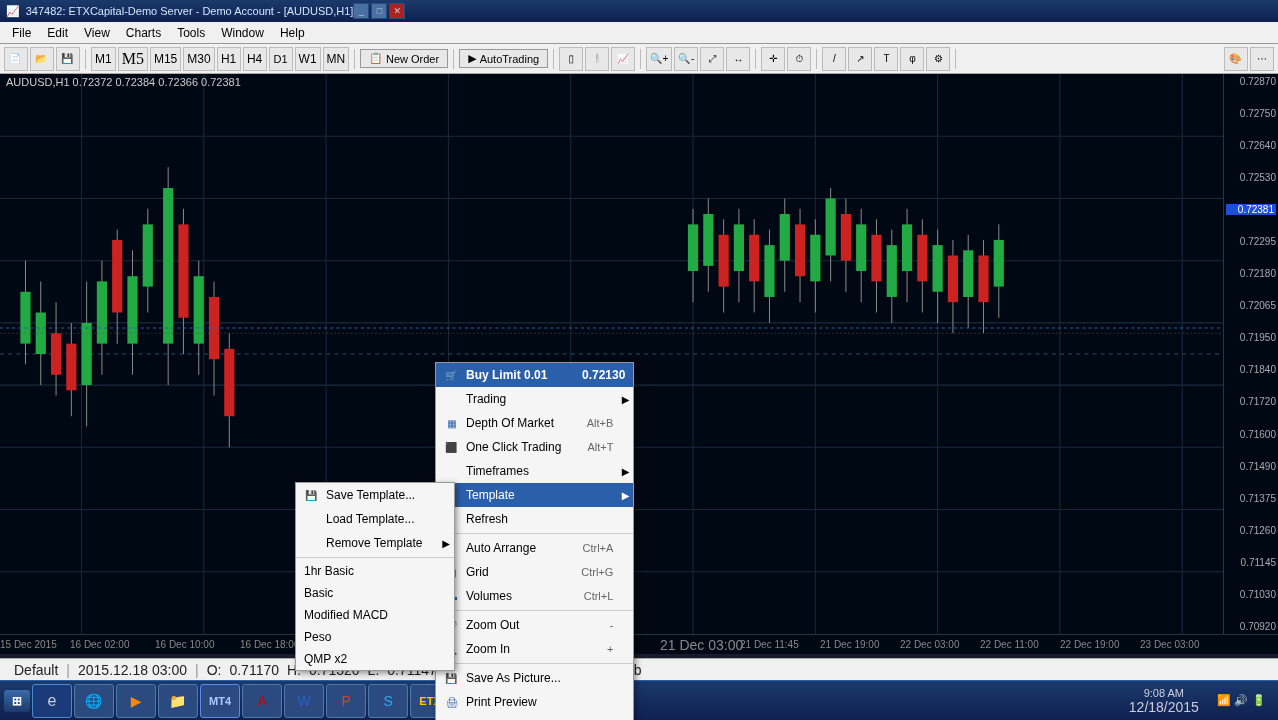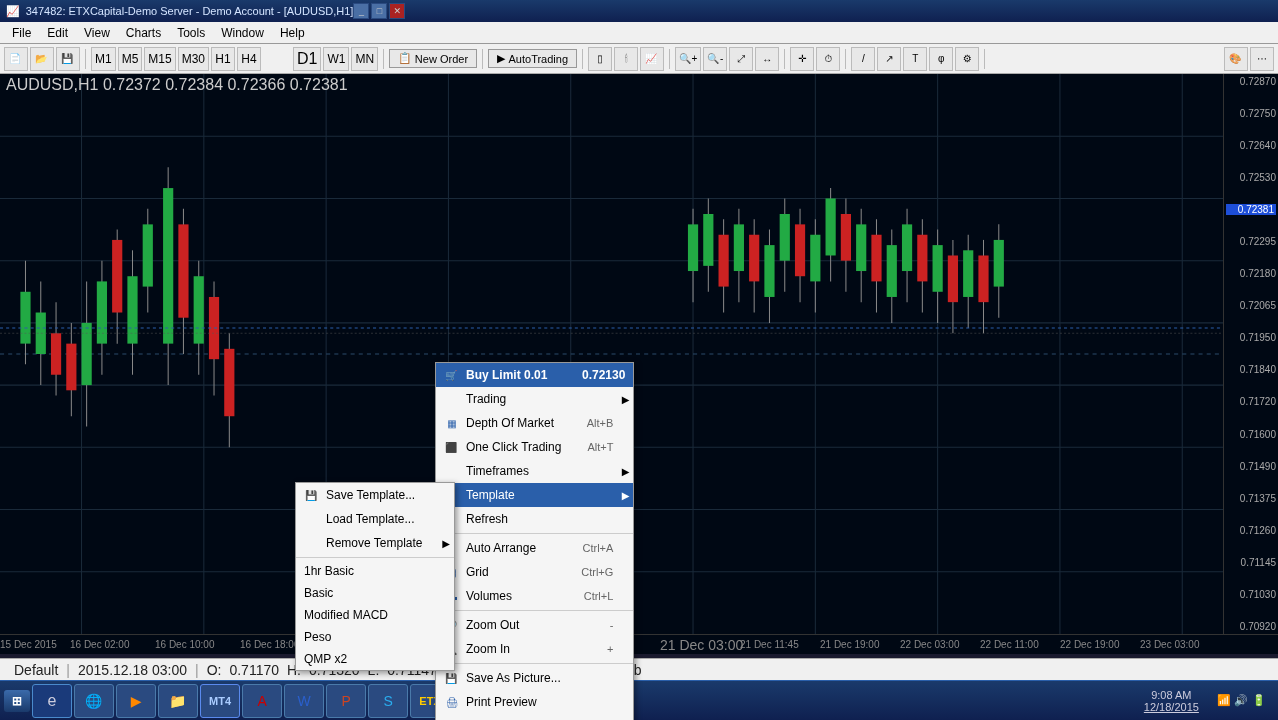--- a/index.html
+++ b/index.html
@@ -85,21 +85,21 @@
       height: 560px;
       background: #000814;
       overflow: hidden;
     }
 
     
     #chart-header {
       position: absolute;
       top: 2px; left: 6px;
       color: #cccccc;
-      font-size: 16px;
+      font-size: 11px;
       z-index: 5;
     }
 
     
     #price-scale {
       position: absolute;
       right: 0; top: 0;
       width: 55px; height: 100%;
       background: #000814;
       border-left: 1px solid #333;
@@ -292,26 +292,26 @@
     <div class="menu-item">Window</div>
     <div class="menu-item">Help</div>
   </div>
 
   <div id="toolbar">
     <div class="tb-btn">📄</div>
     <div class="tb-btn">📂</div>
     <div class="tb-btn">💾</div>
     <div class="tb-separator"></div>
     <div class="tb-btn" style="font-size:12px;">M1</div>
-    <div class="tb-btn" style="font-size:12px;">M5</div>
+    <div class="tb-btn" style="font-size:16px;font-family:Liberation Serif, serif;">M5</div>
     <div class="tb-btn" style="font-size:12px;">M15</div>
     <div class="tb-btn" style="font-size:12px;">M30</div>
     <div class="tb-btn" style="font-size:12px;">H1</div>
     <div class="tb-btn" style="font-size:12px;">H4</div>
-    <div class="tb-btn" style="font-size:16px;margin-left:30px;">D1</div>
+    <div class="tb-btn" style="font-size:11px;">D1</div>
     <div class="tb-btn" style="font-size:12px;">W1</div>
     <div class="tb-btn" style="font-size:12px;">MN</div>
     <div class="tb-separator"></div>
     <div class="tb-new-order">
       <span>📋</span>
       <span>New Order</span>
     </div>
     <div class="tb-separator"></div>
     <div class="tb-autotrading">
       <span>▶</span>
@@ -713,21 +713,21 @@
     </div>
     <div class="task-btn" style="background:#1a6a1a; border-color:#2aaa2a;">
       <span style="font-size:11px; color:#88ff88;">G</span>
     </div>
     <div class="task-btn" style="background:#1a6a1a; border-color:#2aaa2a;">
       <span style="font-size:11px; color:#88ff88;">G</span>
     </div>
 
     <div class="task-time">
       <div>9:08 AM</div>
-      <div style="font-size:11px;text-decoration:underline;">12/18/2015</div>
+      <div style="font-size:14px;">12/18/2015</div>
     </div>
 
     <div class="task-sys-icons">
       <span>📶</span>
       <span>🔊</span>
       <span>🔋</span>
     </div>
   </div>
 </div>
 

